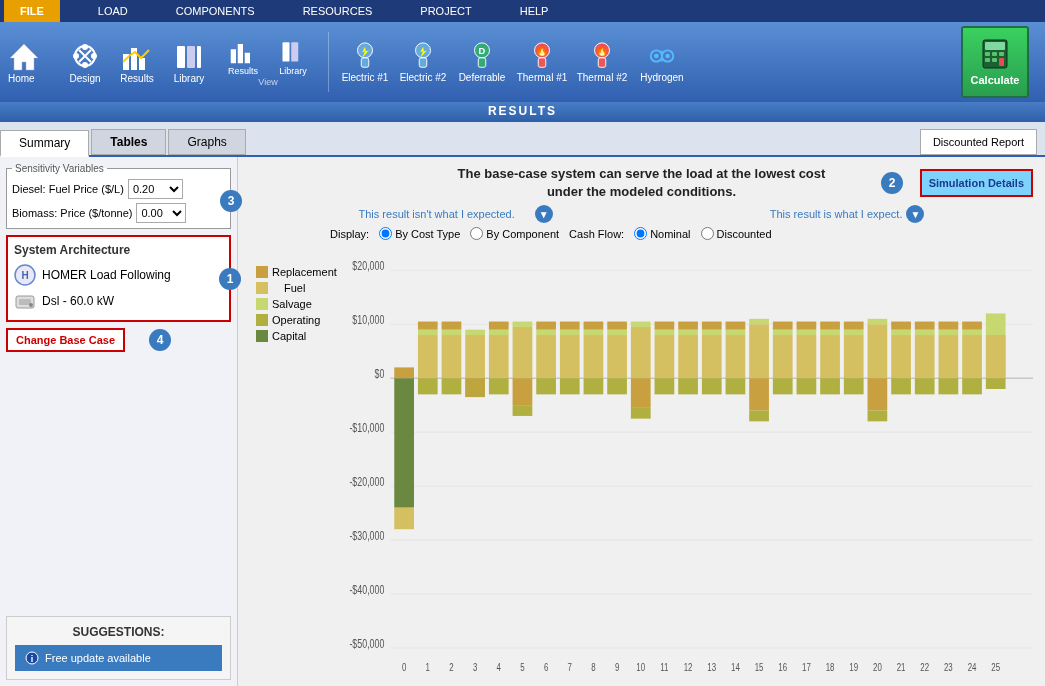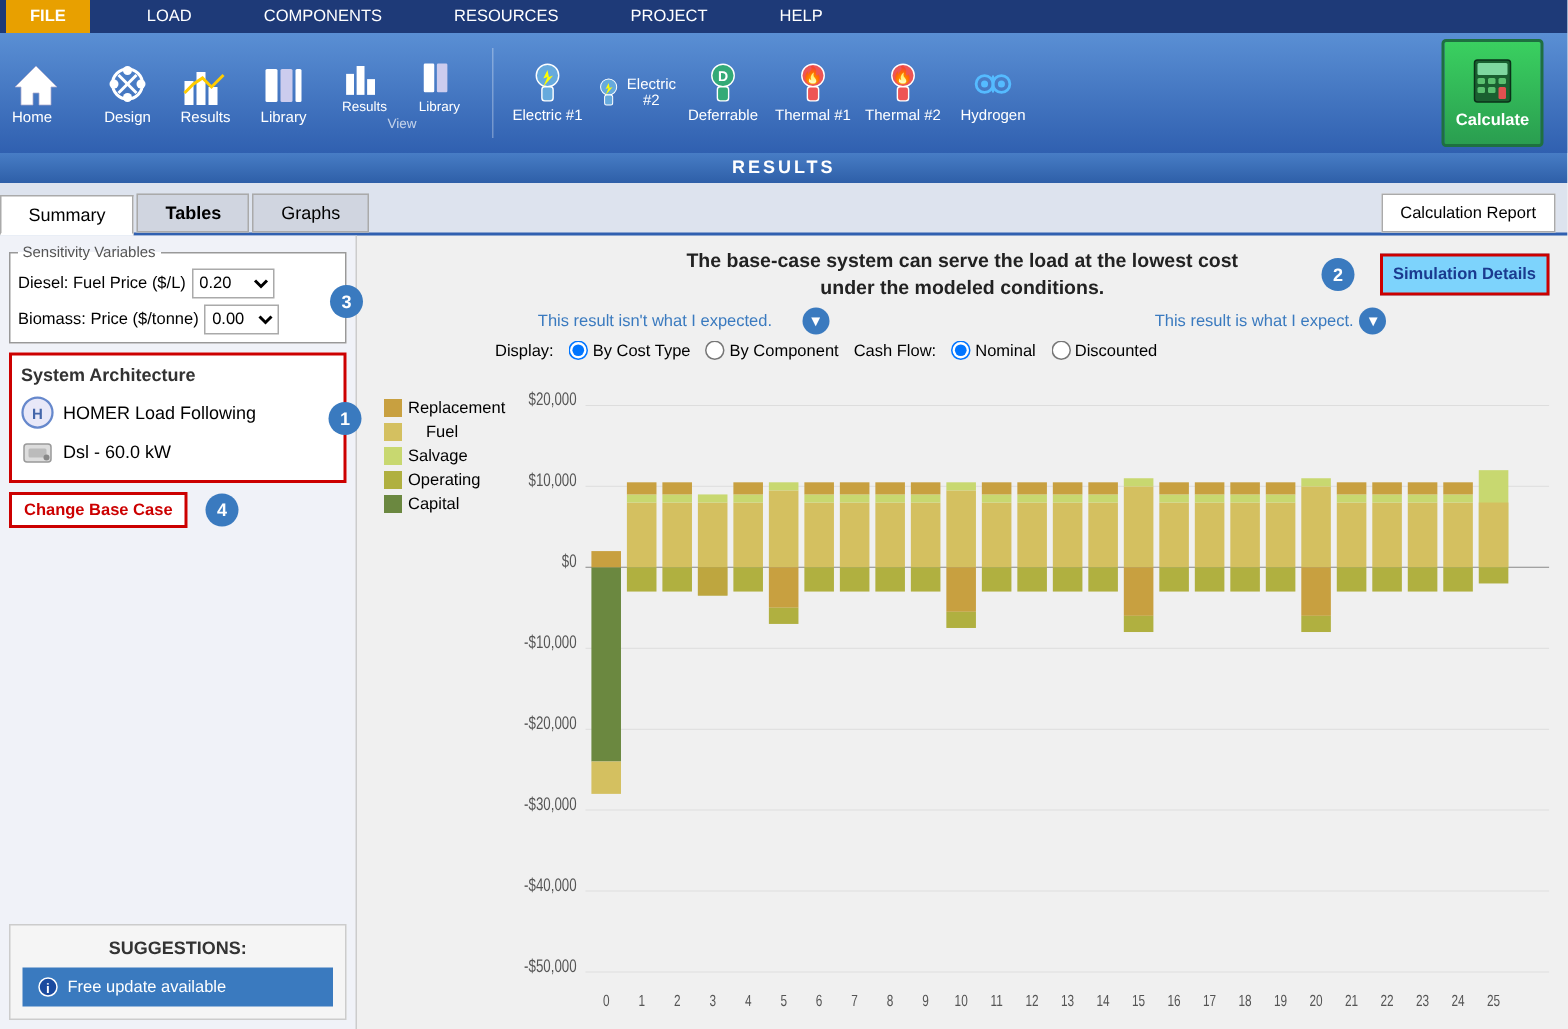--- a/index.html
+++ b/index.html
@@ -103,21 +103,21 @@
     <div style="width:1px; height:60px; background:rgba(255,255,255,0.3); margin:0 6px;"></div>
 
     <div style="display:flex; flex-direction:column; align-items:center; width:56px; cursor:pointer; color:white; font-size:10px; gap:1px;">
       <svg width="30" height="30" viewBox="0 0 32 32">
         <circle cx="16" cy="10" r="8" fill="#6ad" stroke="white" stroke-width="1"></circle>
         <rect x="12" y="18" width="8" height="10" rx="2" fill="#6ad" stroke="white" stroke-width="1"></rect>
         <polygon points="16,6 13,12 16,11 13,18 20,10 17,11" fill="yellow"></polygon>
       </svg>
       <span style="text-align:center; line-height:1.1;">Electric #1</span>
     </div>
-    <div style="display:flex; flex-direction:row; align-items:center; width:56px; cursor:pointer; color:white; font-size:10px; gap:1px;">
+    <div style="display:flex; flex-direction:column; align-items:center; width:56px; cursor:pointer; color:white; font-size:10px; gap:1px;">
       <svg width="30" height="30" viewBox="0 0 32 32">
         <circle cx="16" cy="10" r="8" fill="#6ad" stroke="white" stroke-width="1"></circle>
         <rect x="12" y="18" width="8" height="10" rx="2" fill="#6ad" stroke="white" stroke-width="1"></rect>
         <polygon points="16,6 13,12 16,11 13,18 20,10 17,11" fill="yellow"></polygon>
       </svg>
       <span style="text-align:center; line-height:1.1;">Electric #2</span>
     </div>
     <div style="display:flex; flex-direction:column; align-items:center; width:58px; cursor:pointer; color:white; font-size:10px; gap:1px;">
       <svg width="30" height="30" viewBox="0 0 32 32">
         <circle cx="16" cy="10" r="8" fill="#3a7" stroke="white" stroke-width="1"></circle>
@@ -174,21 +174,21 @@
 <div id="results-bar" style="background:linear-gradient(180deg,#4a80c8,#2e5fa8); height:22px; display:flex; align-items:center; justify-content:center;">
   <span style="color:white; font-size:12px; font-weight:bold; letter-spacing:2px;">RESULTS</span>
 </div>
 
 <div style="display:flex; flex-direction:column; height:calc(686px - 122px);">
 
   <div id="tabs-row" style="display:flex; align-items:flex-end; background:#dde3ee; border-bottom:2px solid #3060b0; padding-top:3px;">
     <div class="tab active" style="padding:5px 18px; cursor:pointer; font-size:12px; background:white; border:1px solid #aaa; border-bottom:2px solid white; margin-right:2px; position:relative; top:2px;">Summary</div>
     <div class="tab" style="padding:5px 18px; cursor:pointer; font-size:12px; background:#d0d5e0; border:1px solid #aaa; margin-right:2px;font-weight:bold;">Tables</div>
     <div class="tab" style="padding:5px 18px; cursor:pointer; font-size:12px; background:#d0d5e0; border:1px solid #aaa;">Graphs</div>
-    <button style="margin-left:auto; margin-right:8px; padding:4px 12px; font-size:11px; background:white; border:1px solid #aaa; cursor:pointer; height:26px; align-self:flex-end; margin-bottom:0;">Calculation Report</button>
+    <button style="margin-left:auto; margin-right:8px; padding:4px 12px; font-size:11px; background:white; border:1px solid #aaa; cursor:pointer; height:26px; align-self:flex-end; margin-bottom:0;">Discounted Report</button>
   </div>
 
   <div style="display:flex; flex:1; overflow:hidden;">
 
     <div style="width:238px; min-width:238px; background:#f0f2f8; border-right:1px solid #ccc; display:flex; flex-direction:column; padding:6px; gap:6px;">
 
       <fieldset style="border:1px solid #999; background:white; padding:5px; position:relative;">
         <legend style="font-size:10px; color:#555; padding:0 3px;">Sensitivity Variables</legend>
         <div style="display:flex; flex-wrap:wrap; gap:4px; align-items:center;">
           <label style="font-size:11px; white-space:nowrap;">Diesel: Fuel Price ($/L)</label>
@@ -218,21 +218,21 @@
         <div style="display:flex; align-items:center; gap:6px; padding:2px 0; font-size:12px;">
           <svg width="22" height="22" viewBox="0 0 22 22">
             <rect x="2" y="6" width="18" height="12" rx="2" fill="#ddd" stroke="#999" stroke-width="1"></rect>
             <rect x="5" y="9" width="12" height="6" rx="1" fill="#bbb"></rect>
             <circle cx="17" cy="15" r="2" fill="#888"></circle>
           </svg>
           <span>Dsl - 60.0 kW</span>
         </div>
       </div>
 
-      <div style="display:flex; align-items:center; gap:12px;">
+      <div style="display:flex; align-items:center; gap:24px;">
         <button style="border:2px solid #cc0000; background:white; color:#cc0000; font-size:11px; font-weight:bold; cursor:pointer; padding:4px 8px;">Change Base Case</button>
 
         <div style="width:22px; height:22px; border-radius:50%; background:#3a7abf; color:white; font-size:12px; font-weight:bold; display:flex; align-items:center; justify-content:center;">4</div>
       </div>
 
       <div style="flex:1;"></div>
 
       <div style="border:1px solid #ccc; background:#f5f5f5; padding:8px;">
         <div style="font-size:12px; font-weight:bold; text-align:center; color:#333; margin-bottom:6px;">SUGGESTIONS:</div>
         <button style="background:#3a7abf; color:white; border:none; padding:6px 10px; font-size:11px; cursor:pointer; width:100%; display:flex; align-items:center; gap:6px;">

